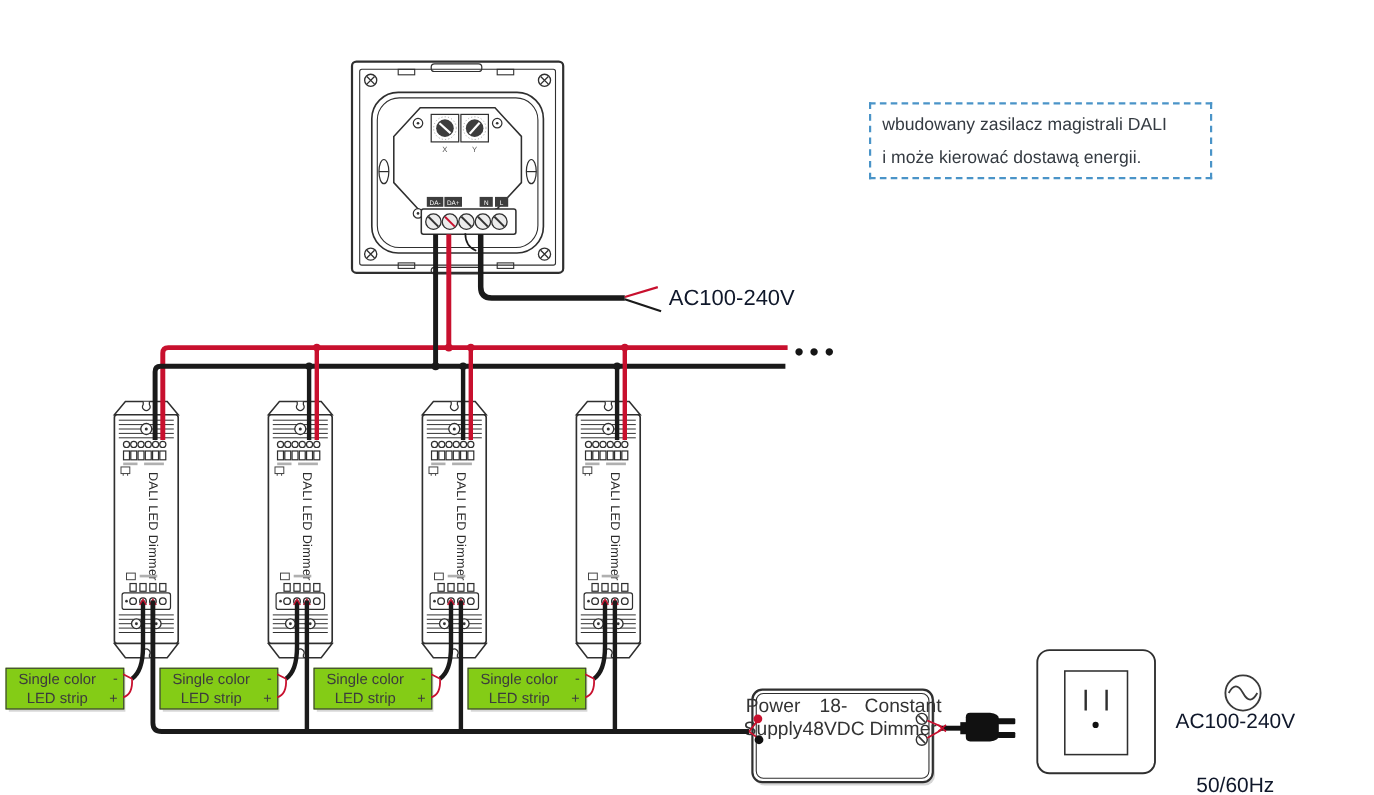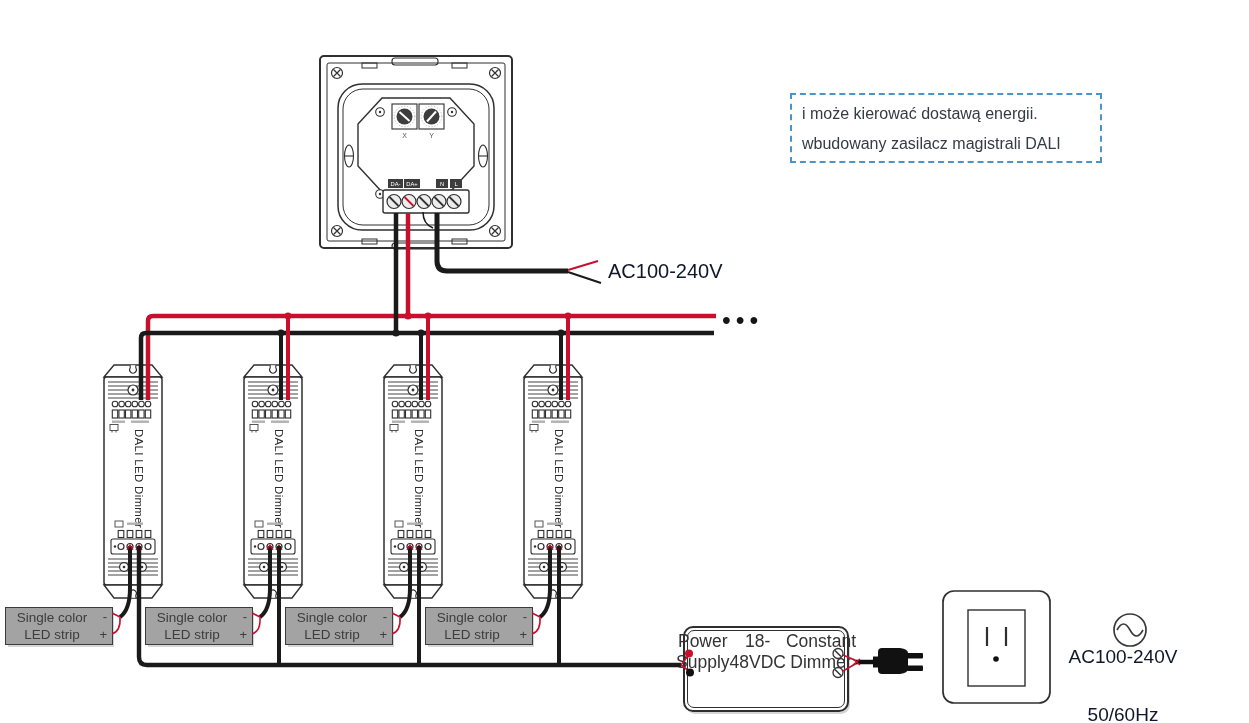--- a/index.html
+++ b/index.html
@@ -5,39 +5,39 @@
   html,body{margin:0;padding:0;background:#fff;}
   .canvas{position:relative;width:1249px;height:723px;background:#fff;
           font-family:"Liberation Sans",sans-serif;overflow:hidden;}
   .abs{position:absolute;}
   svg{font-family:inherit;}
   .overlay{position:absolute;left:0;top:0;pointer-events:none;}
   .note{border:2px dashed #4a94c8;color:#353b42;font-size:16px;line-height:30px;
         padding:4px 10px 2px 10px;white-space:nowrap;}
   .strip-box{border:1.6px solid #3a3a3a;color:#3c3c3c;font-size:13.5px;line-height:17px;
              text-align:center;display:flex;flex-direction:column;justify-content:center;
-             padding-right:14px;box-sizing:border-box;background:#a3a3a3;
+             padding-right:14px;box-sizing:border-box;background:#84cc16;
              box-shadow:2px 3px 0 -1px #d6d6d6;}
   .term{position:absolute;right:5px;font-size:13px;color:#3c3c3c;line-height:12px;}
   .psu{border:2px solid #2f2f2f;border-radius:10px;padding:2px;background:#fff;
        box-sizing:border-box;box-shadow:2px 3px 0 -1px #d6d6d6;}
   .psu-inner{border:1.5px solid #2f2f2f;border-radius:7px;height:100%;box-sizing:border-box;
              display:flex;flex-direction:row;justify-content:center;text-align:center;
              font-size:17.5px;line-height:21px;color:#333;}
   .lbl{color:#0f172a;}
   .dots{font-size:25px;letter-spacing:5px;color:#151515;}
 </style>
 </head>
 <body>
 
 <div class="canvas">
 
   <div class="abs note" style="left:790px;top:93px;width:288px;">
+    <div>wbudowany zasilacz magistrali DALI</div>
     <div>i może kierować dostawą energii.</div>
-    <div>wbudowany zasilacz magistrali DALI</div>
   </div>
 
   <div class="abs lbl" style="left:608px;top:260px;font-size:20px;">AC100-240V</div>
 
   <div class="abs dots" style="left:722px;top:306px;">•••</div>
 
   <div class="abs strip-box" style="left:5px;top:607px;width:108px;height:38px;">
     <div>Single color</div>
     <div>LED strip</div>
     <span class="term" style="top:3px;">-</span>

